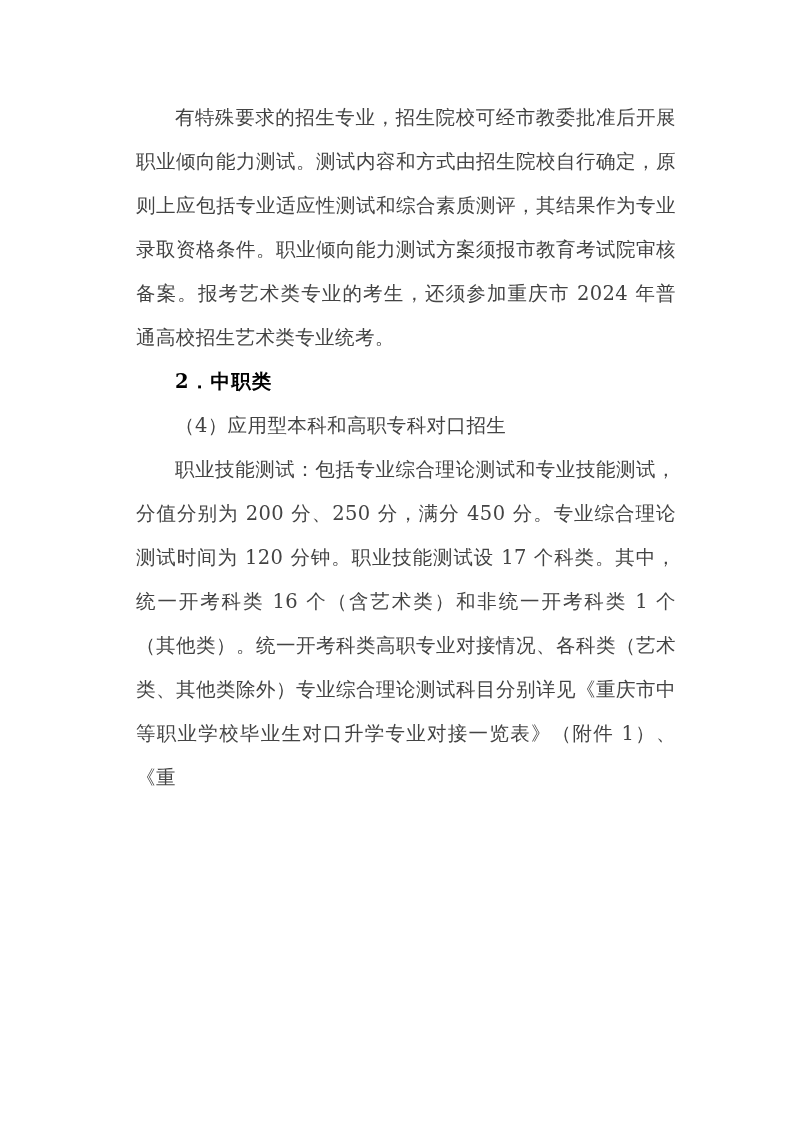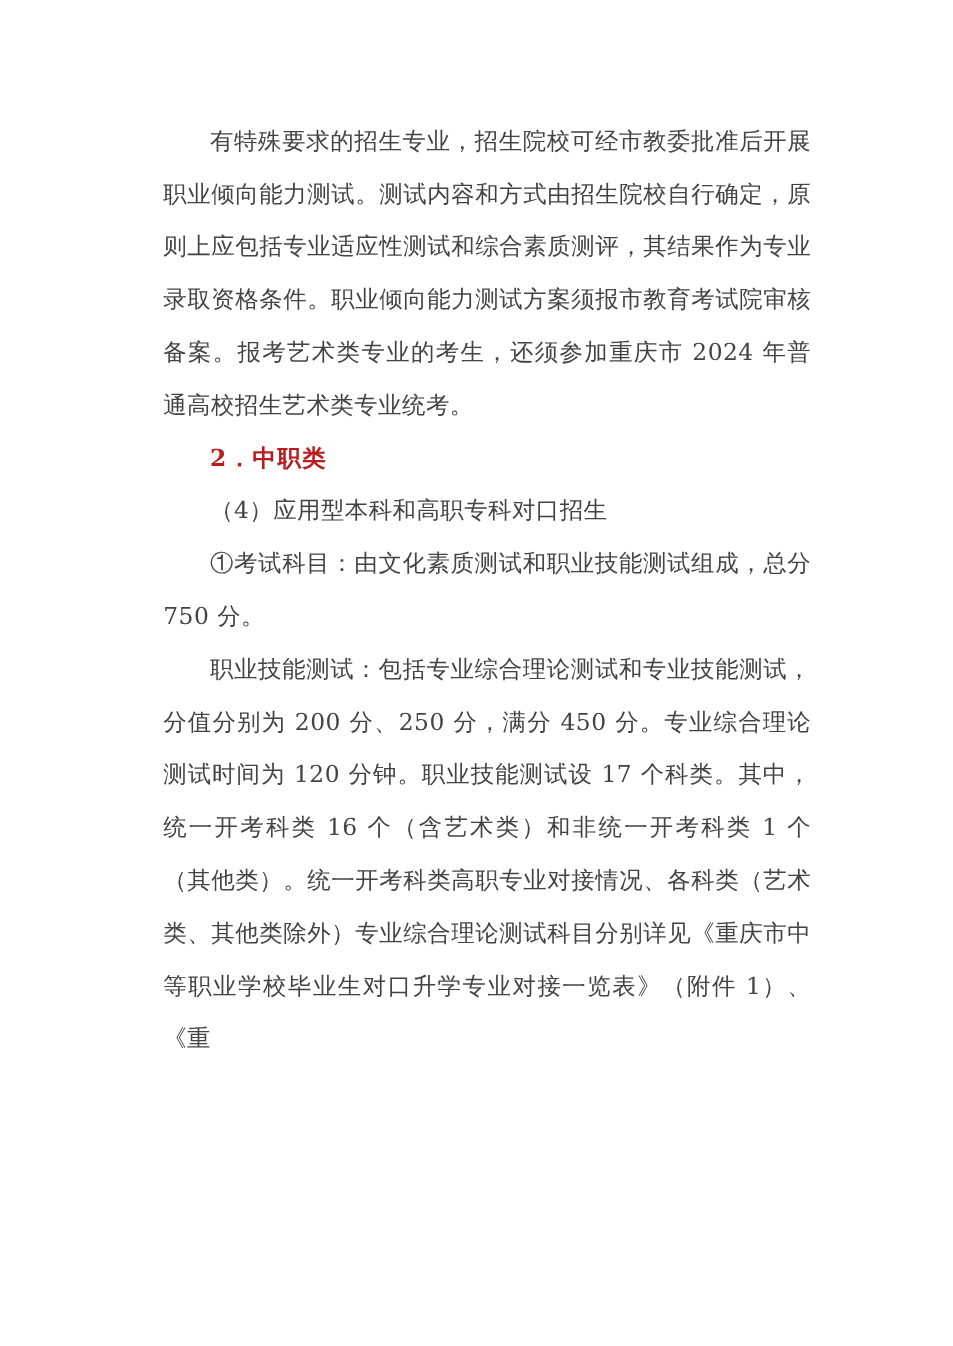--- a/index.html
+++ b/index.html
@@ -31,36 +31,35 @@
     letter-spacing: 0.4px;
   }
   .para {
     margin: 0;
     text-indent: 39px;
   }
   .para-heading {
     margin: 0;
     text-indent: 39px;
     font-weight: bold;
-    color: #b91c1c;
+    color: #000000;
     letter-spacing: 1.2px;
   }
 </style>
 </head>
 <body>
 
 <div class="page">
   <div class="doc-body">
 
     <p class="para">有特殊要求的招生专业，招生院校可经市教委批准后开展职业倾向能力测试。测试内容和方式由招生院校自行确定，原则上应包括专业适应性测试和综合素质测评，其结果作为专业录取资格条件。职业倾向能力测试方案须报市教育考试院审核备案。报考艺术类专业的考生，还须参加重庆市 2024 年普通高校招生艺术类专业统考。</p>
 
 
     <p class="para-heading">2．中职类</p>
 
     <p class="para">（4）应用型本科和高职专科对口招生</p>
 
-    <p class="para">①考试科目：由文化素质测试和职业技能测试组成，总分 750 分。</p>
 
 
     <p class="para">职业技能测试：包括专业综合理论测试和专业技能测试，分值分别为 200 分、250 分，满分 450 分。专业综合理论测试时间为 120 分钟。职业技能测试设 17 个科类。其中，统一开考科类 16 个（含艺术类）和非统一开考科类 1 个（其他类）。统一开考科类高职专业对接情况、各科类（艺术类、其他类除外）专业综合理论测试科目分别详见《重庆市中等职业学校毕业生对口升学专业对接一览表》（附件 1）、《重</p>
 
   </div>
 </div>
 
 </body></html>

